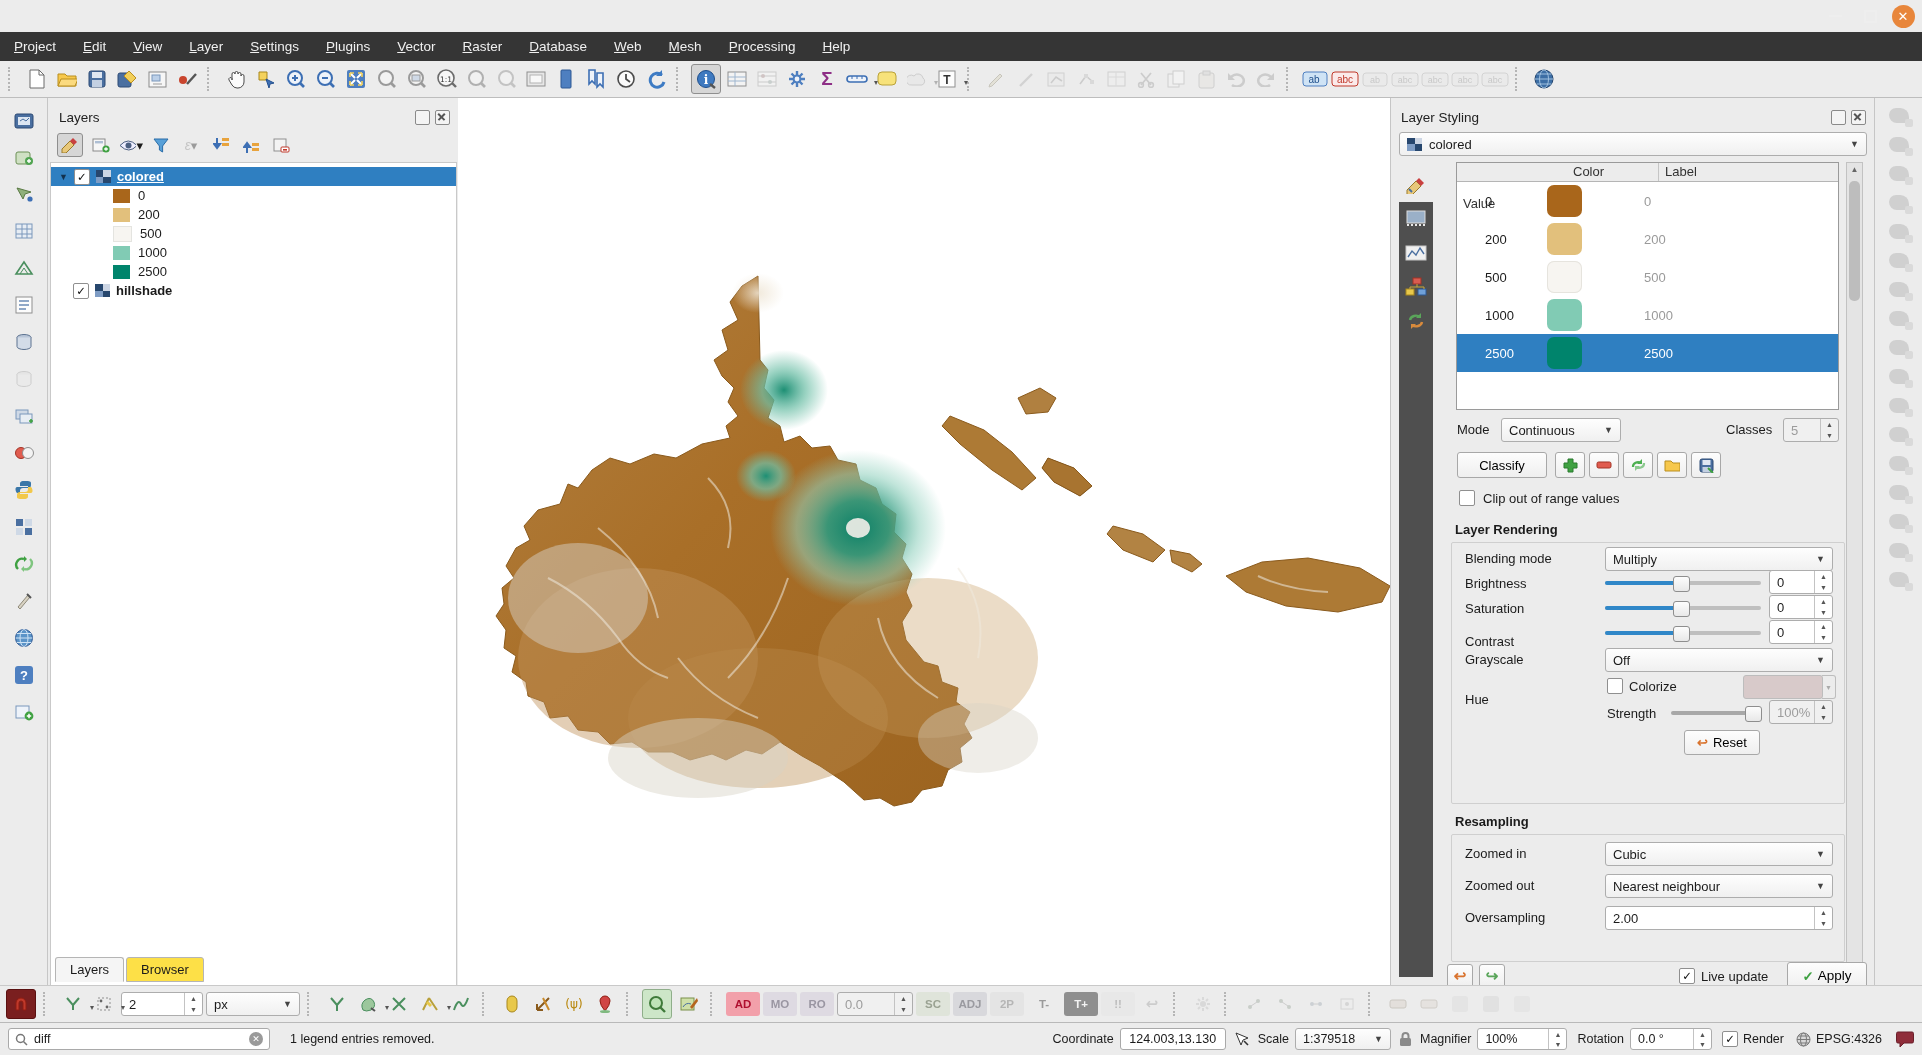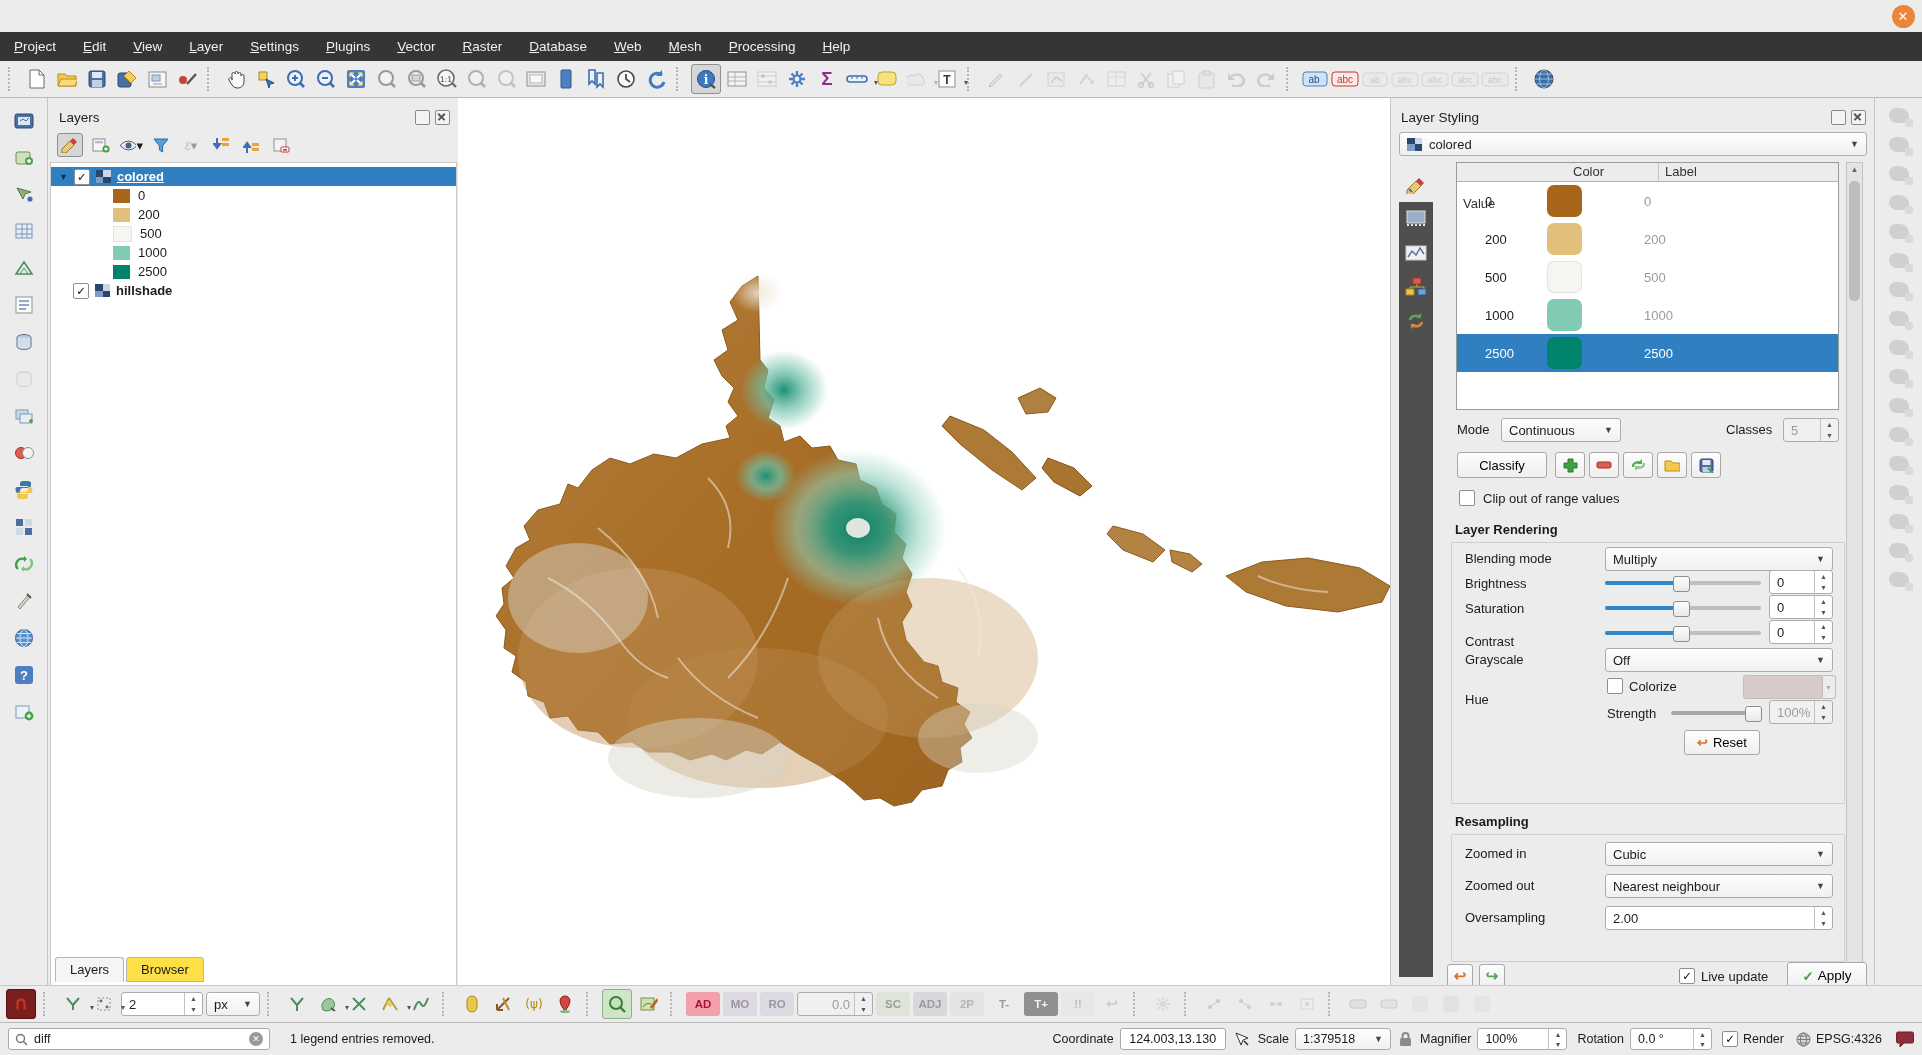--- a/index.html
+++ b/index.html
@@ -1016,21 +1016,21 @@
         </svg>
         <span class="caret">▾</span>
       </span>
     <div class="spin" style="width:82px;height:24px;">
       <span class="tv">2</span>
       <span class="arr">
           <i>▲</i>
           <i>▼</i>
         </span>
     </div>
-    <div class="combo" style="width:54px;height:24px;align-items:center;">
+    <div class="combo" style="width:94px;height:24px;align-items:center;">
       <span class="val">px</span>
       <span class="car">▼</span>
     </div>
     <span class="sep"></span>
     <span class="ticon">
         <svg width="16" height="16">
           <path d="M8 15 v-6 M8 9 l-6 -7 M8 9 l6 -7" stroke="#4a8f5e" stroke-width="2" fill="none"></path>
         </svg>
       </span>
     <span class="ticon">
@@ -1091,21 +1091,21 @@
         <svg width="18" height="18">
           <rect x="1" y="3" width="13" height="12" fill="#cfe0a8" stroke="#7a8f4a"></rect>
           <path d="M3 12 q3 -5 8 -3" stroke="#4a6fa0" fill="none"></path>
           <path d="M10 12 L17 3 l1 3 -6 8 z" fill="#b5651d"></path>
         </svg>
       </span>
     <span class="sep"></span>
     <span class="cadbtn" style="background:#f2a0aa;color:#b01030;">AD</span>
     <span class="cadbtn" style="background:#dedae2;color:#9a96a2;">MO</span>
     <span class="cadbtn" style="background:#dedae2;color:#9a96a2;">RO</span>
-    <div class="spin dis" style="width:76px;height:24px;padding-left:27px;">
+    <div class="spin dis" style="width:76px;height:24px;">
       <span class="tv" style="color:#9c9c9c;">0.0</span>
       <span class="arr">
           <i>▲</i>
           <i>▼</i>
         </span>
     </div>
     <span class="cadbtn" style="background:#dfe4da;color:#9aa292;">SC</span>
     <span class="cadbtn" style="background:#d8d8dc;color:#9a9aa0;">ADJ</span>
     <span class="cadbtn" style="background:#e4e4e4;color:#b5b5b5;">2P</span>
     <span class="cadbtn" style="color:#9a9a9a;">T-</span>

